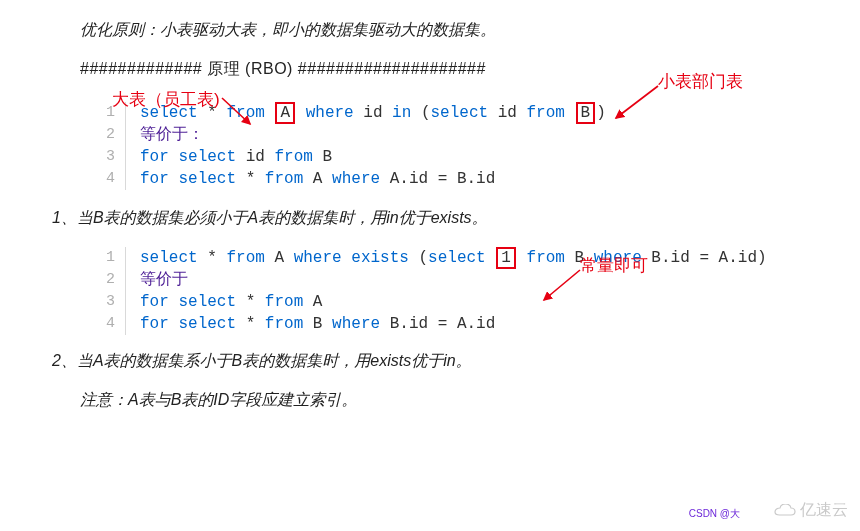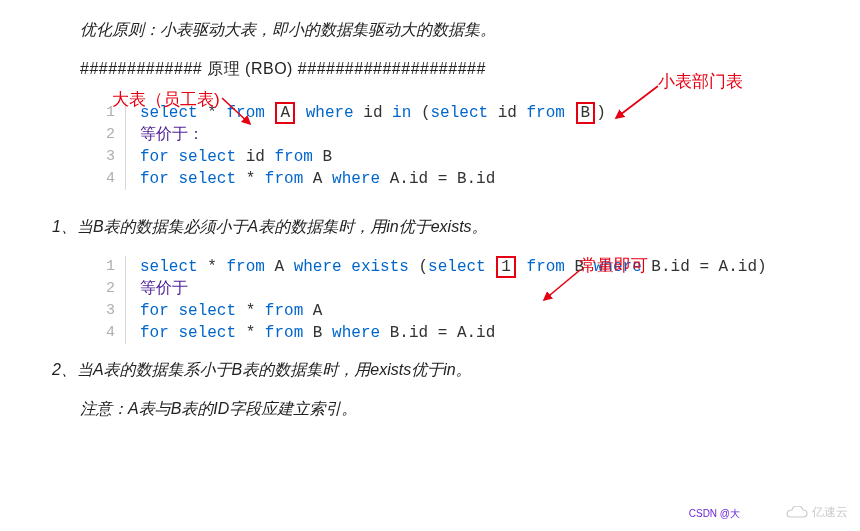--- a/index.html
+++ b/index.html
@@ -68,21 +68,21 @@
     border: 2px solid #e60012;
     padding: 0 3px;
     line-height: 18px;
     margin: 0 1px;
   }
   .watermark-right {
     position: absolute;
     right: 12px;
     bottom: 10px;
     color: #c9c9c9;
-    font-size: 12px;
+    font-size: 16px;
     display: flex;
     align-items: center;
     gap: 4px;
   }
   .watermark-mid {
     position: absolute;
     right: 120px;
     bottom: 10px;
     color: #6d28d9;
     font-size: 10px;
@@ -132,21 +132,21 @@
     <td class="gutter">3</td>
     <td class="code"><span class="kw">for</span><span> </span><span class="kw">select</span><span> id </span><span class="kw">from</span><span> B</span></td>
   </tr>
   <tr>
     <td class="gutter">4</td>
     <td class="code"><span class="kw">for</span><span> </span><span class="kw">select</span><span> * </span><span class="kw">from</span><span> A </span><span class="kw">where</span><span> A.id = B.id</span></td>
   </tr>
 </tbody>
   </table>
 
-<p class="para indent52" style="margin-top:27px;">1、当B表的数据集必须小于A表的数据集时，用in优于exists。</p>
+<p class="para indent52" style="margin-top:18px;">1、当B表的数据集必须小于A表的数据集时，用in优于exists。</p>
 
 <div class="annotate" style="left:580px; top:254px;">常量即可</div>
 <svg class="arrow" style="left:538px; top:268px;" width="46" height="38">
   <defs>
       <marker id="ah3" markerWidth="6" markerHeight="6" refX="5" refY="3" orient="auto">
         <path d="M0,0 L6,3 L0,6 Z" fill="#e60012"></path>
       </marker>
     </defs>
   <line x1="42" y1="2" x2="6" y2="32" stroke="#e60012" stroke-width="1.6" marker-end="url(#ah3)"></line>
 </svg>

